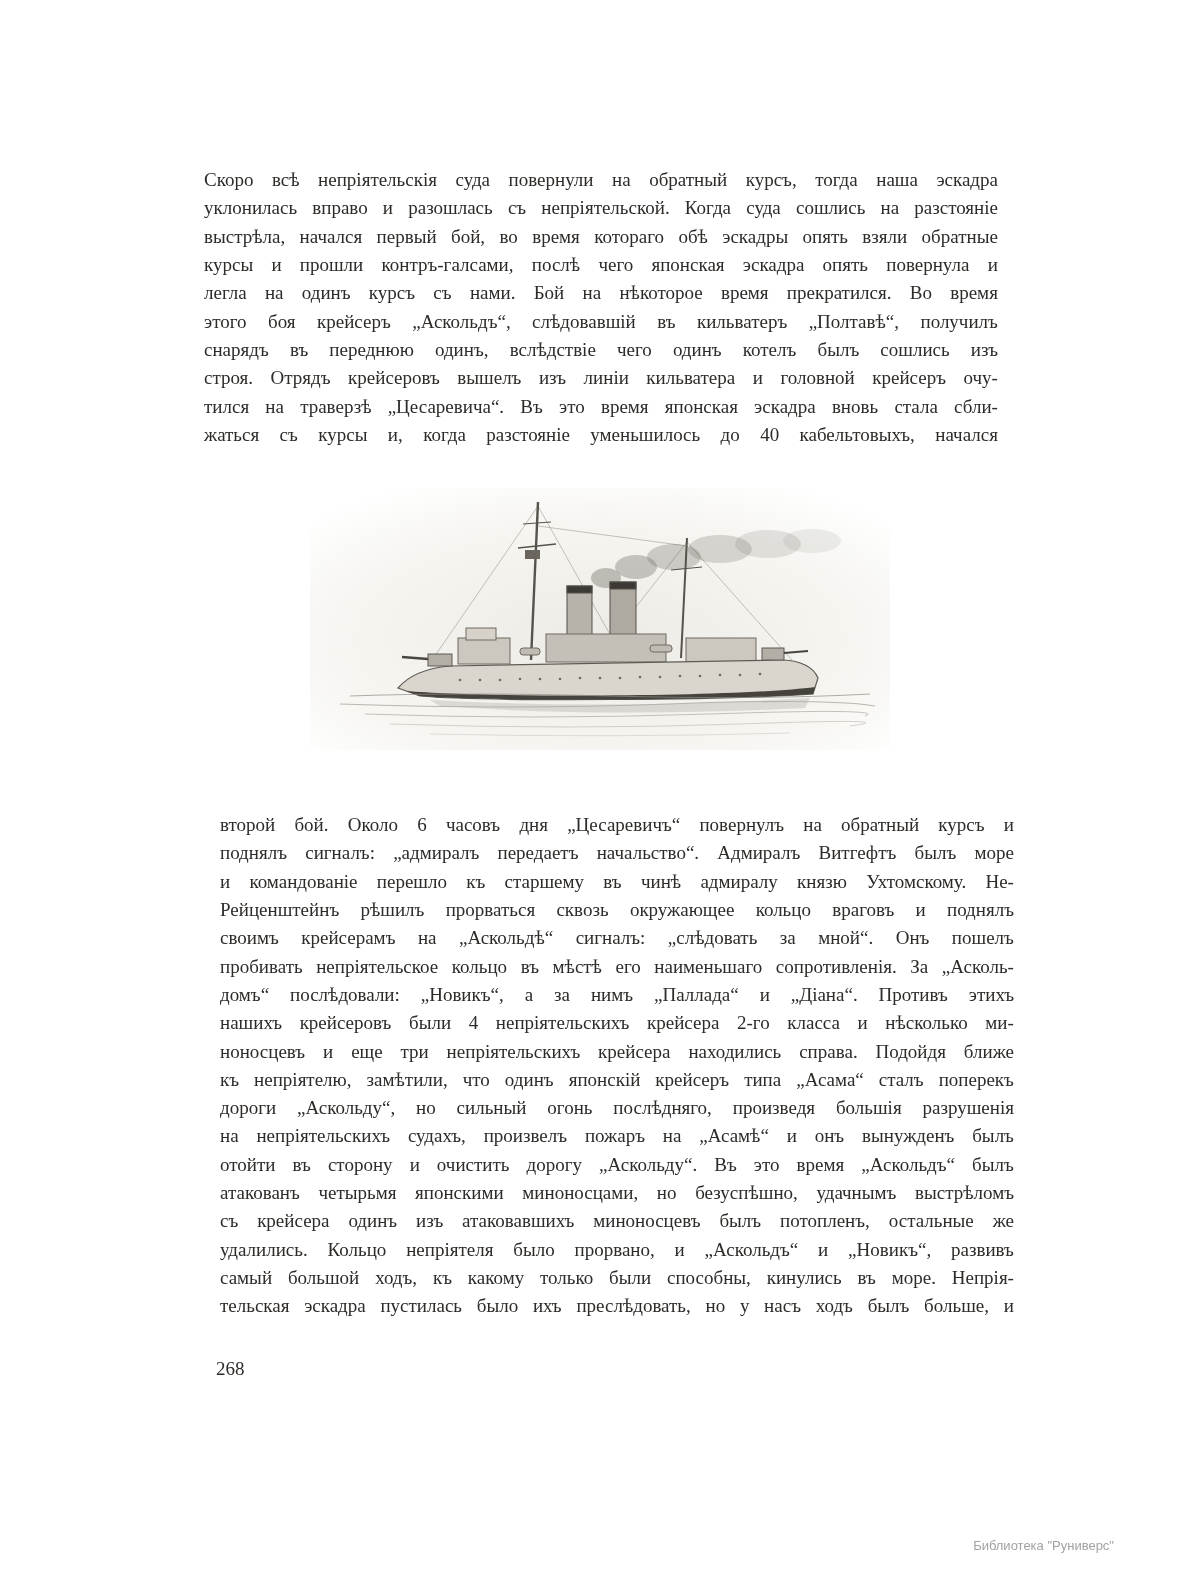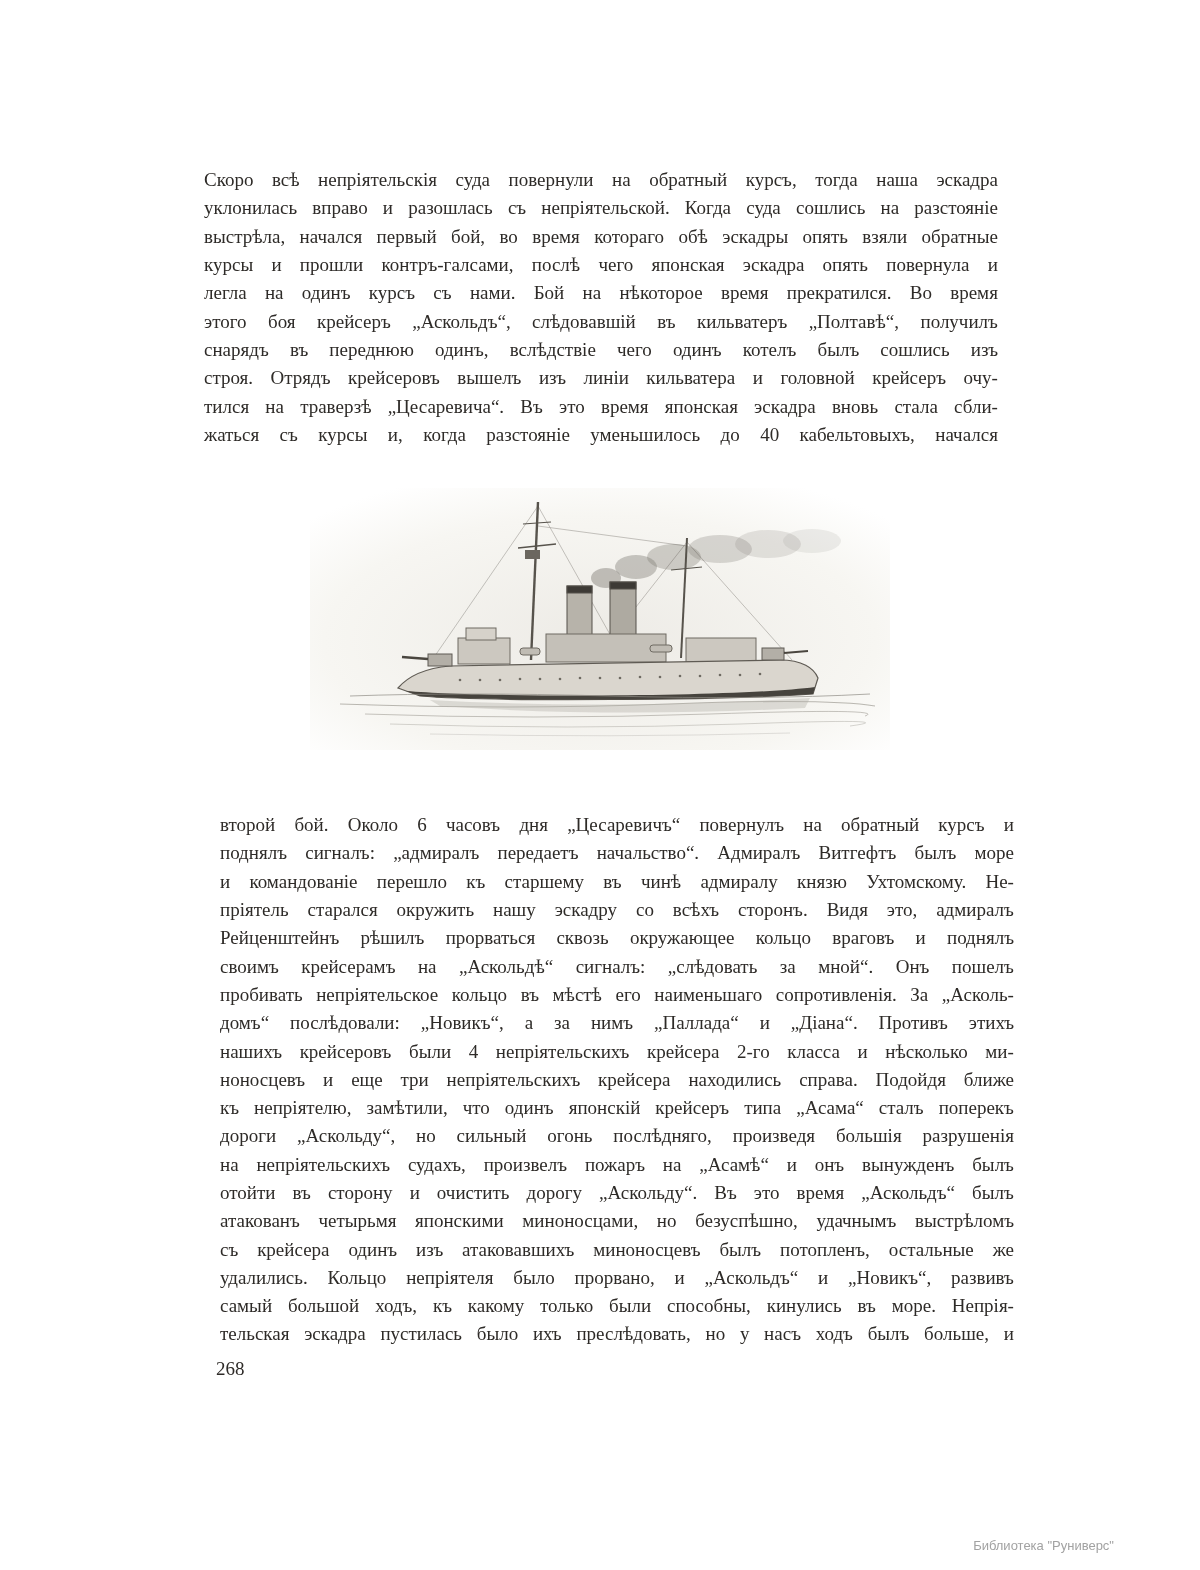--- a/index.html
+++ b/index.html
@@ -327,33 +327,20 @@
         <span>къ</span>
         <span>старшему</span>
         <span>въ</span>
         <span>чинѣ</span>
         <span>адмиралу</span>
         <span>князю</span>
         <span>Ухтомскому.</span>
         <span>Не-</span>
       </div>
       <div class="tline">
-        <span>пріятель</span>
-        <span>старался</span>
-        <span>окружить</span>
-        <span>нашу</span>
-        <span>эскадру</span>
-        <span>со</span>
-        <span>всѣхъ</span>
-        <span>сторонъ.</span>
-        <span>Видя</span>
-        <span>это,</span>
-        <span>адмиралъ</span>
-      </div>
-      <div class="tline">
         <span>Рейценштейнъ</span>
         <span>рѣшилъ</span>
         <span>прорваться</span>
         <span>сквозь</span>
         <span>окружающее</span>
         <span>кольцо</span>
         <span>враговъ</span>
         <span>и</span>
         <span>поднялъ</span>
       </div>

